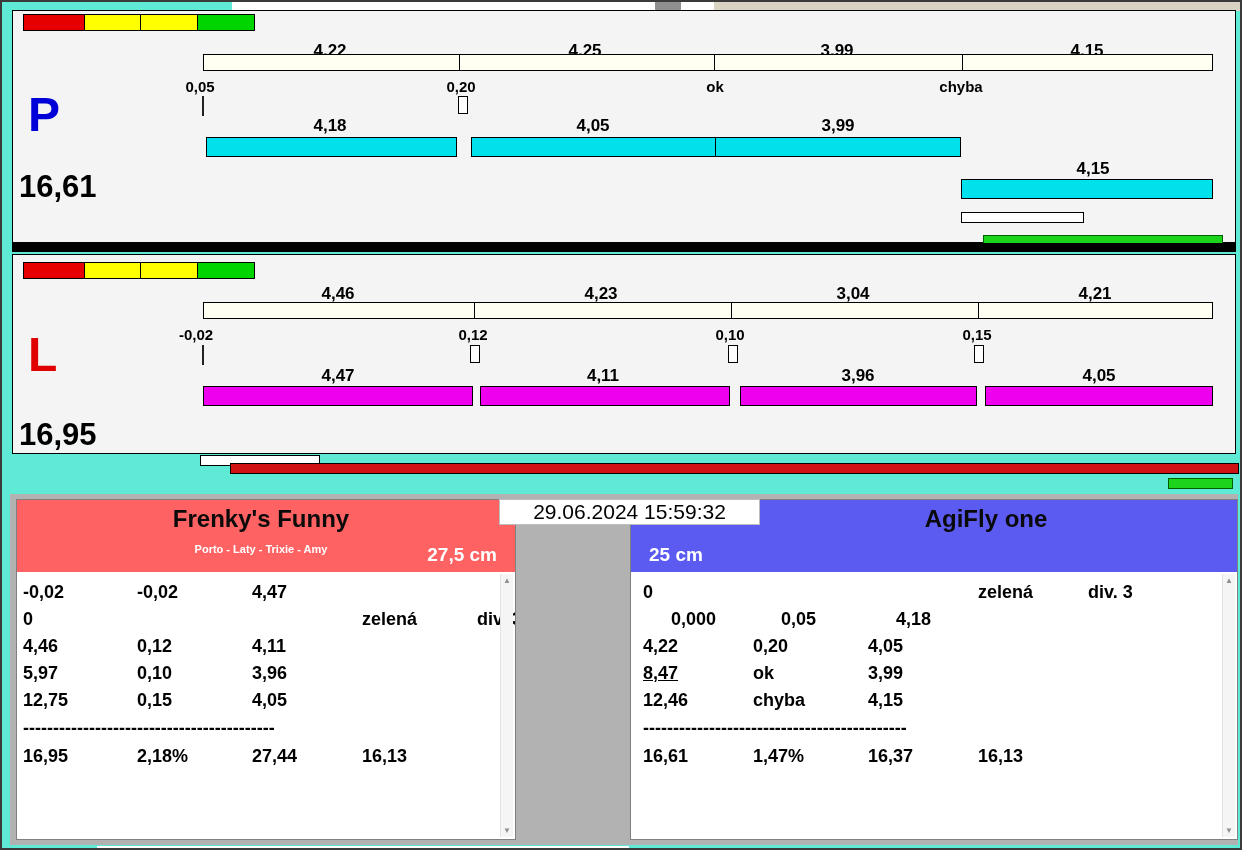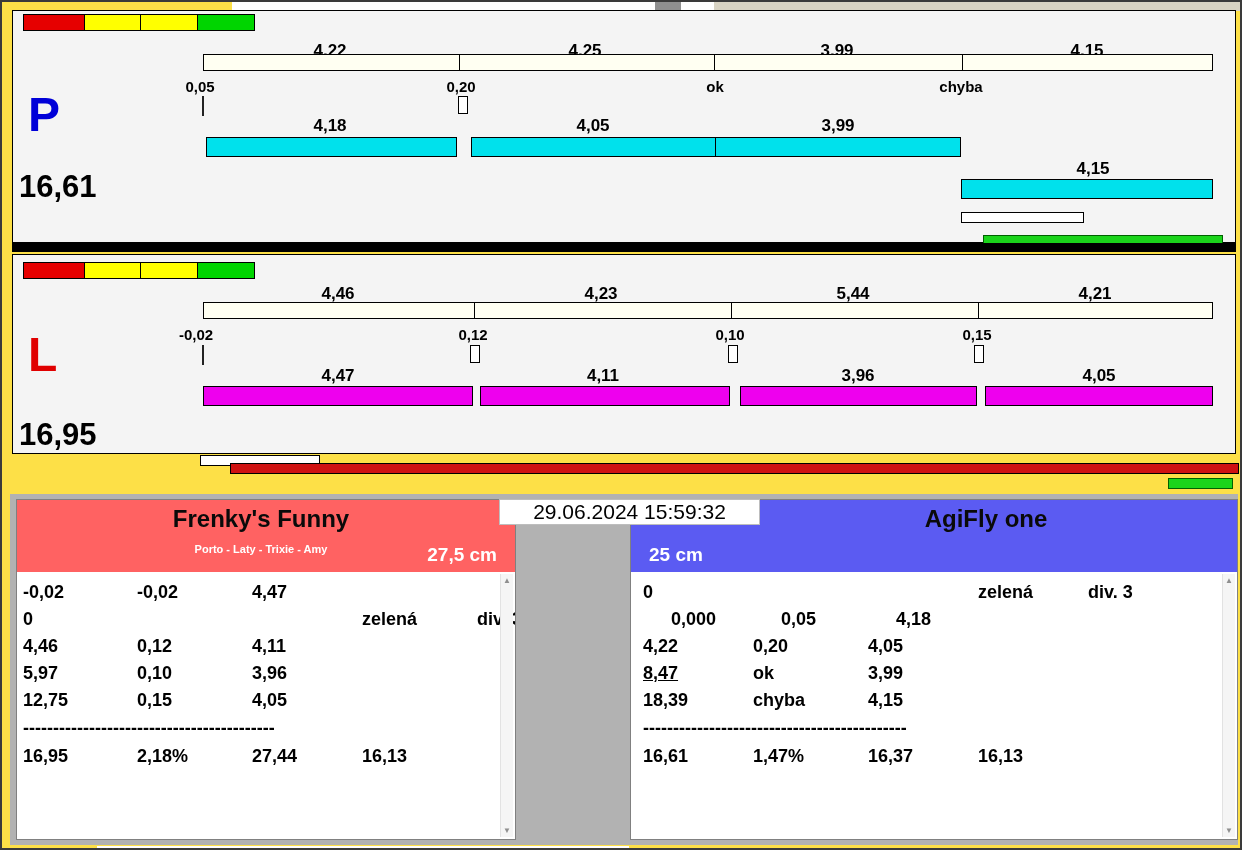--- a/index.html
+++ b/index.html
@@ -1,17 +1,17 @@
 <!DOCTYPE html>
 <html><head>
 <meta charset="utf-8">
 <style>
   * { margin:0; padding:0; box-sizing:border-box; }
   html,body { background:#9a9a9a; }
-  #app { position:relative; width:1242px; height:850px; background:#fde047;
+  #app { position:relative; width:1242px; height:850px; background:#5eead4;
          border:2px solid #3a3a3a; overflow:hidden;
          font-family:"Liberation Sans", sans-serif; color:#000; }
 
   .top-frag { position:absolute; top:0; height:9px; }
   #fragWhite { left:230px; width:482px; background:#ffffff; }
   #fragNotch { left:653px; width:26px; background:#8f8f8f; }
   #fragBeige { left:712px; width:528px; background:#d8d3c3; }
 
   .lane-panel { position:absolute; left:10px; width:1224px; border:1px solid #000; background:#f4f4f4; }
   #laneP { top:8px; height:233px; }
@@ -116,21 +116,21 @@
   <div id="laneL" class="lane-panel">
     <div class="lights" style="left:10px; top:7px;">
       <div class="light" style="width: 62px; background-color: rgb(230, 0, 0);"></div>
       <div class="light" style="width: 57px; background-color: rgb(255, 255, 0);"></div>
       <div class="light" style="width: 58px; background-color: rgb(255, 255, 0);"></div>
       <div class="light" style="width: 58px; background-color: rgb(0, 213, 0);"></div>
     </div>
 
     <span class="seg-label" style="left:325px; top:29px;">4,46</span>
     <span class="seg-label" style="left:588px; top:29px;">4,23</span>
-    <span class="seg-label" style="left:840px; top:29px;">5,44</span>
+    <span class="seg-label" style="left:840px; top:29px;">3,04</span>
     <span class="seg-label" style="left:1082px; top:29px;">4,21</span>
 
     <div class="scale-bar" style="left:190px; top:47px; width:1010px;">
       <i class="scale-div" style="left:270px;"></i>
       <i class="scale-div" style="left:527px;"></i>
       <i class="scale-div" style="left:774px;"></i>
     </div>
 
     <span class="tick-label" style="left:183px; top:71px;">-0,02</span>
     <span class="tick-label" style="left:460px; top:71px;">0,12</span>
@@ -249,21 +249,21 @@
         <span class="tcell" style="left:457px;"></span>
       </div>
       <div class="trow" style="top:91px;">
         <span class="tcell" style="left:12px;text-decoration:underline;">8,47</span>
         <span class="tcell" style="left:122px;">ok</span>
         <span class="tcell" style="left:237px;">3,99</span>
         <span class="tcell" style="left:347px;"></span>
         <span class="tcell" style="left:457px;"></span>
       </div>
       <div class="trow" style="top:118px;">
-        <span class="tcell" style="left:12px;">18,39</span>
+        <span class="tcell" style="left:12px;">12,46</span>
         <span class="tcell" style="left:122px;">chyba</span>
         <span class="tcell" style="left:237px;">4,15</span>
         <span class="tcell" style="left:347px;"></span>
         <span class="tcell" style="left:457px;"></span>
       </div>
       <div class="trow" style="top:146px;">
         <span class="tcell" style="left:12px;">--------------------------------------------</span>
       </div>
       <div class="trow" style="top:174px;">
         <span class="tcell" style="left:12px;">16,61</span>

